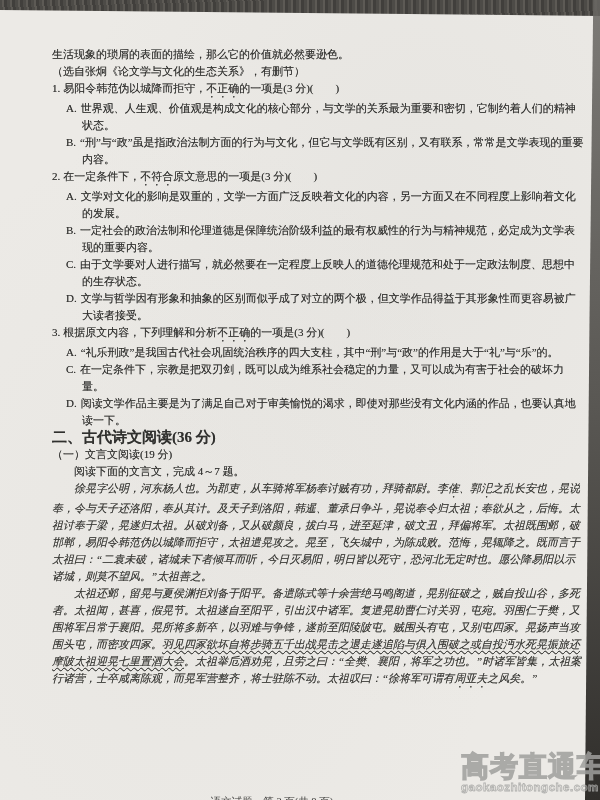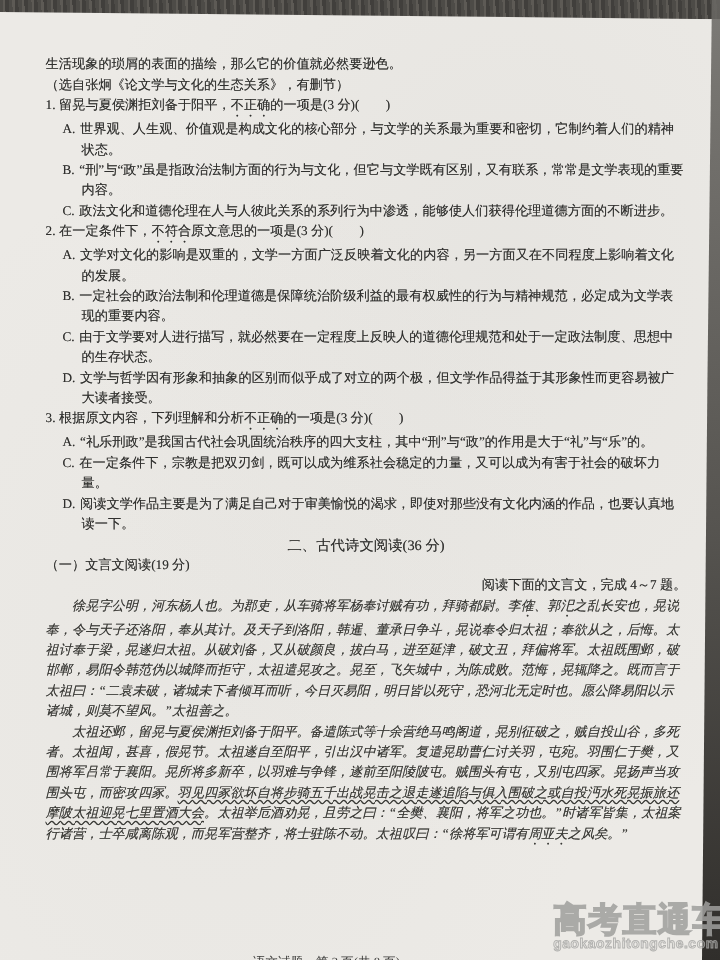--- a/index.html
+++ b/index.html
@@ -19,33 +19,33 @@
     position:absolute;left:0;top:0;width:600px;height:17px;
     background:repeating-linear-gradient(87deg,#4d4b47 0 3px,#5d5a55 3px 5px,#413f3c 5px 8px);
     clip-path:polygon(0 0,100% 0,100% 16px,0 10px);
   }
   .right-band{
     position:absolute;top:0;right:0;width:15px;height:800px;
     background:linear-gradient(180deg,rgba(105,103,99,.85),rgba(70,68,64,.9) 55%,rgba(38,36,33,.95));
     clip-path:polygon(55% 0,100% 0,100% 100%,0 100%,30% 40%);
   }
   .content{
-    position:absolute;left:38px;top:46px;width:534px;
+    position:absolute;left:52px;top:46px;width:534px;
     font-size:11px;line-height:17px;color:#30302e;
     text-shadow:0 0 .5px rgba(40,40,40,.55);
   }
   .line{margin:0;padding:0;}
   .source{text-align:left;padding-right:2px;}
   .stem{padding-left:13px;text-indent:-13px;}
   .qnum{margin-right:3px;}
   .option{padding-left:30px;text-indent:-16px;}
   .opt-label{margin-right:4px;}
-  .sec-heading{font-weight:normal;font-size:12px;margin:0;text-align:center;}
+  .sec-heading{font-weight:bold;font-size:15px;margin:0;}
   .sub-heading{margin:0;}
-  .instruction{margin:0;text-indent:2em;text-align:right;}
+  .instruction{margin:0;text-indent:2em;}
   .para{margin:0;text-indent:2em;font-style:italic;color:#3a3a36;}
   .s-dots{
     -webkit-text-emphasis:dot;-webkit-text-emphasis-position:under right;
     text-emphasis:dot;text-emphasis-position:under right;
   }
   .s-underline{text-decoration-thickness:1px;text-underline-offset:3px;}
   .s-wavy{text-decoration:underline wavy;text-decoration-thickness:1px;text-underline-offset:2px;}
   .footer{
     position:absolute;left:0;top:795px;width:544px;margin:0;
     text-align:center;font-size:10.5px;color:#3a3a38;
@@ -73,24 +73,23 @@
 <div class="paper">
   <div class="top-band"></div>
   <div class="right-band"></div>
 
   <div class="content">
     <p class="line">生活现象的琐屑的表面的描绘，那么它的价值就必然要逊色。</p>
     <p class="line source">（选自张炯《论文学与文化的生态关系》，有删节）</p>
 
     <div id="questions">
         <div>
-          <p class="line stem"><span class="qnum">1.</span><span>留晃与夏侯渊拒刘备于阳平，</span><span class="s-dots">不正确</span><span>的一项是(3 分)(　　)</span></p>
+          <p class="line stem"><span class="qnum">1.</span><span>易阳令韩范伪以城降而拒守，</span><span class="s-dots">不正确</span><span>的一项是(3 分)(　　)</span></p>
           <p class="line option"><span class="opt-label">A.</span><span>世界观、人生观、价值观是构成文化的核心部分，与文学的关系最为重要和密切，它制约着人们的精神状态。</span></p>
           <p class="line option"><span class="opt-label">B.</span><span>“刑”与“政”虽是指政治法制方面的行为与文化，但它与文学既有区别，又有联系，常常是文学表现的重要内容。</span></p>
-          <p class="line option"><span class="opt-label">C.</span><span>政法文化和道德伦理在人与人彼此关系的系列行为中渗透，能够使人们获得伦理道德方面的不断进步。</span></p>
         </div>
         <div>
           <p class="line stem"><span class="qnum">2.</span><span>在一定条件下，</span><span class="s-dots">不符合</span><span>原文意思的一项是(3 分)(　　)</span></p>
           <p class="line option"><span class="opt-label">A.</span><span>文学对文化的影响是双重的，文学一方面广泛反映着文化的内容，另一方面又在不同程度上影响着文化的发展。</span></p>
           <p class="line option"><span class="opt-label">B.</span><span>一定社会的政治法制和伦理道德是保障统治阶级利益的最有权威性的行为与精神规范，必定成为文学表现的重要内容。</span></p>
           <p class="line option"><span class="opt-label">C.</span><span>由于文学要对人进行描写，就必然要在一定程度上反映人的道德伦理规范和处于一定政法制度、思想中的生存状态。</span></p>
           <p class="line option"><span class="opt-label">D.</span><span>文学与哲学因有形象和抽象的区别而似乎成了对立的两个极，但文学作品得益于其形象性而更容易被广大读者接受。</span></p>
         </div>
         <div>
           <p class="line stem"><span class="qnum">3.</span><span>根据原文内容，下列理解和分析</span><span class="s-dots">不正确</span><span>的一项是(3 分)(　　)</span></p>

